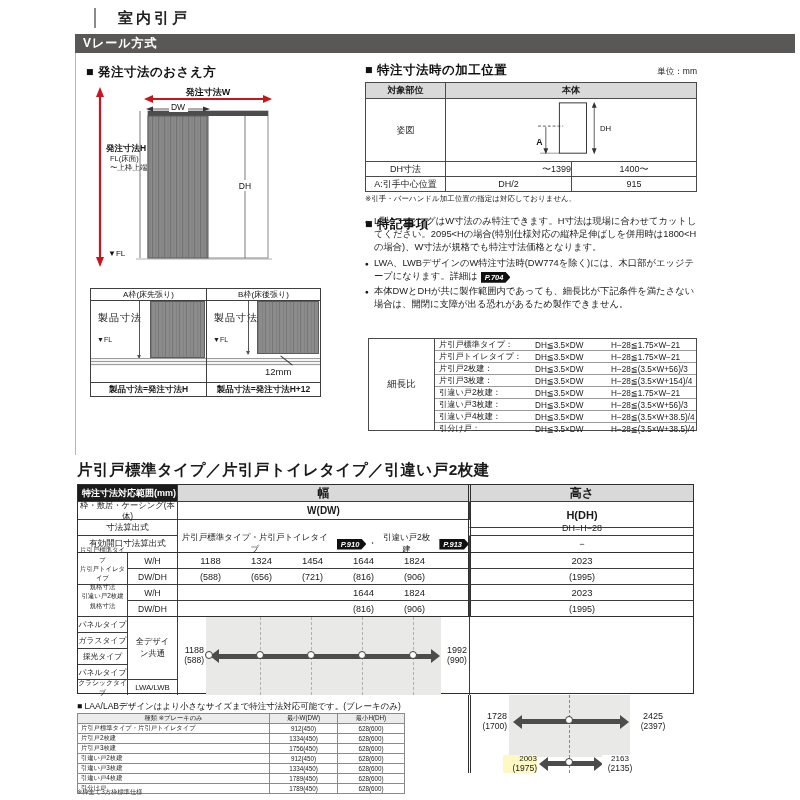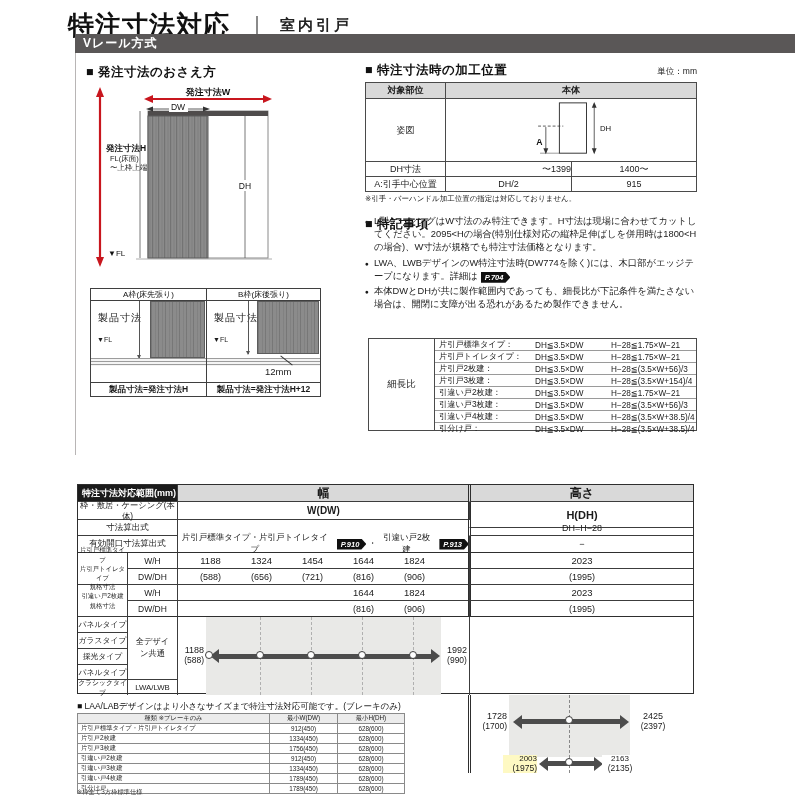--- a/index.html
+++ b/index.html
@@ -92,21 +92,20 @@
   .tiny-note { left:77px; top:788px; font-size:6.3px; color:#333; }
 
   svg text { font-family:"Liberation Sans","DejaVu Sans",sans-serif; }
 </style>
 </head>
 <body>
 
 <div class="page">
 
   <div class="abs title-row">
-    <span class="doc-title">特注寸法対応</span>
     <span class="title-div"></span>
     <span class="doc-sub">室内引戸</span>
   </div>
   <div class="abs vrail">Vレール方式</div>
   <div class="abs sec-border"></div>
 
   <div class="abs h2" style="left:86px; top:64px;">■ 発注寸法のおさえ方</div>
 
   <svg class="abs" style="left:86px; top:84px;" width="250" height="192" viewBox="0 0 250 192">
     <defs>
@@ -276,20 +275,21 @@
           <span class="f2">H−28≦(3.5×W+38.5)/4</span>
         </div>
       <div class="srow">
           <span class="t">引分け戸：</span>
           <span class="f1">DH≦3.5×DW</span>
           <span class="f2">H−28≦(3.5×W+38.5)/4</span>
         </div>
     </div>
   </div>
 
+  <div class="abs btitle">片引戸標準タイプ／片引戸トイレタイプ／引違い戸2枚建</div>
 
   <div class="abs spec">
 
     <div class="cell dark" style="left:0; top:0; width:100px; height:17px;">特注寸法対応範囲(mm)</div>
     <div class="cell gray" style="left:100px; top:0; width:292px; height:17px;">幅</div>
     <div class="cell gray hcol noR" style="left:392px; top:0; width:225px; height:17px;">高さ</div>
 
     <div class="cell" style="left:0; top:17px; width:100px; height:18px; font-size:8.3px;">枠・敷居・ケーシング(本体)</div>
     <div class="cell" style="left:100px; top:17px; width:292px; height:18px; font-weight:bold; font-size:10px;">W(DW)</div>
     <div class="cell hcol noR" style="left:392px; top:17px; width:225px; height:26px; font-weight:bold; font-size:11px;">H(DH)</div>

